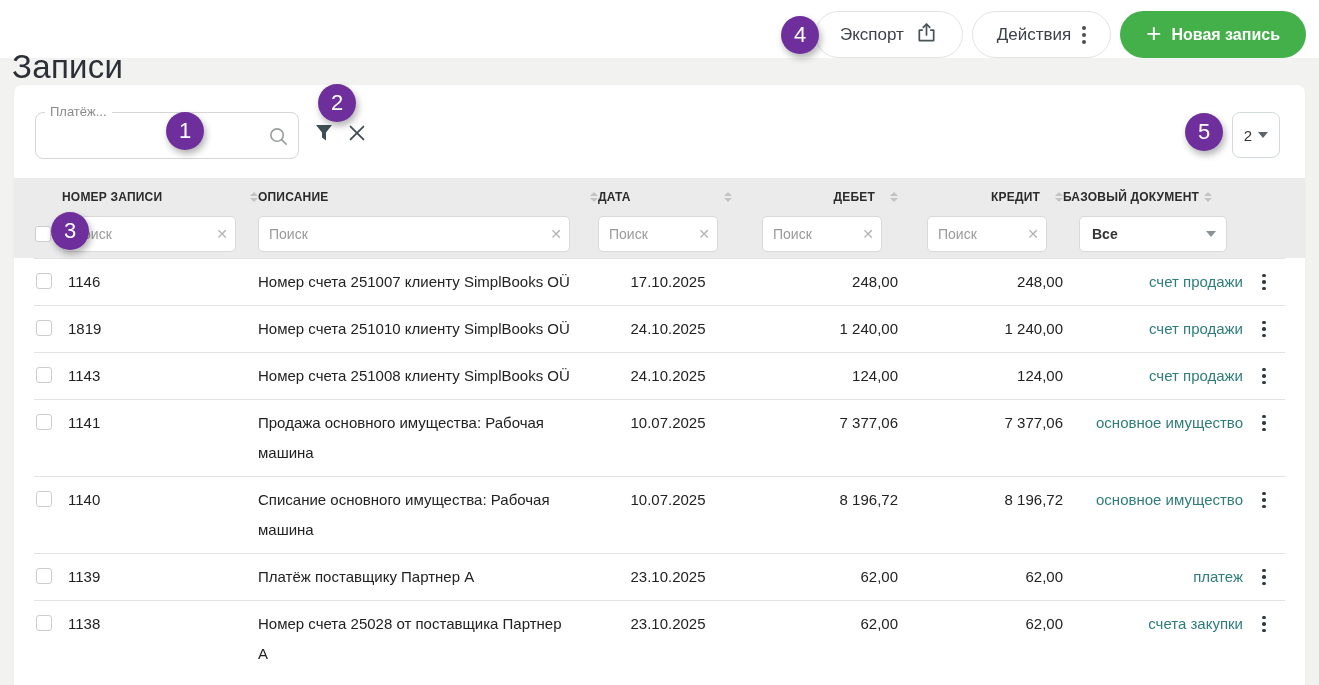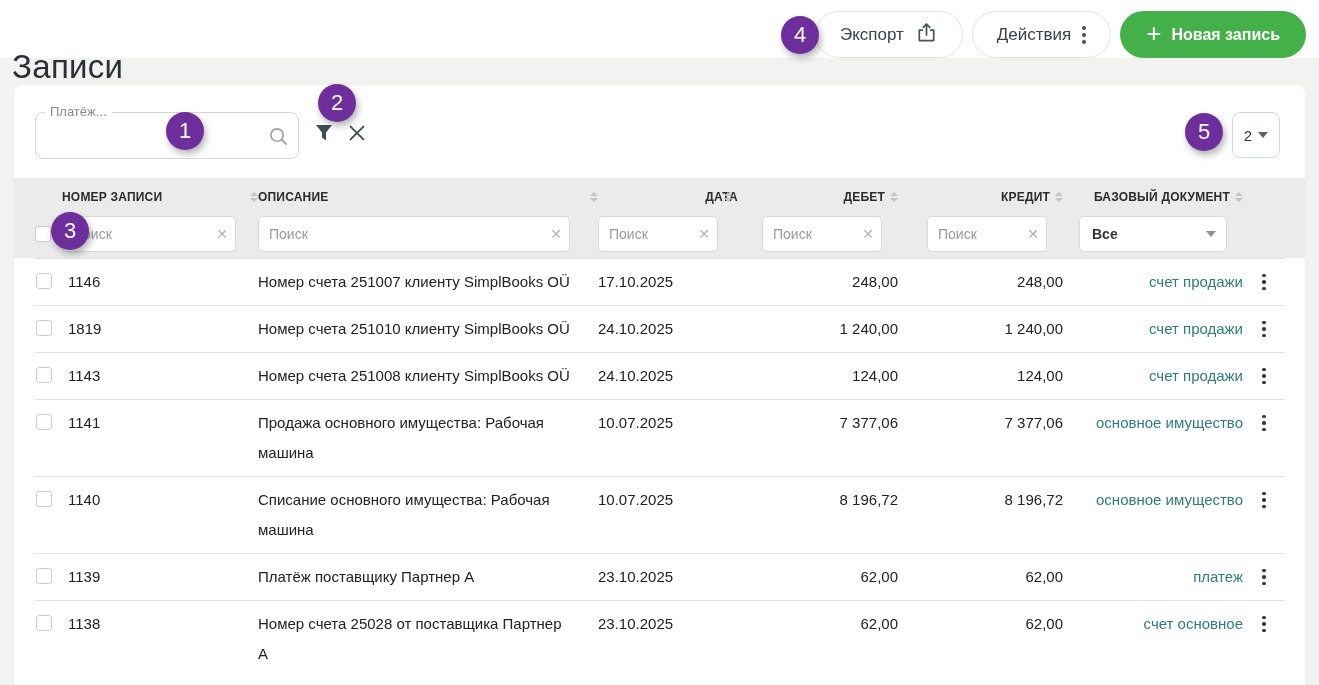--- a/index.html
+++ b/index.html
@@ -56,22 +56,22 @@
   }
   .caret-down { width:0; height:0; border-left:5px solid transparent; border-right:5px solid transparent; border-top:6px solid #5a6468; }
 
   
   table { position:absolute; left:20px; top:93px; width:1251px; border-collapse:collapse; table-layout:fixed; }
   thead th { font-weight:700; }
   .label-row th { height:38px; font-size:12px; color:#2b2b2b; letter-spacing:.2px; vertical-align:middle; }
   .filter-row th { height:42px; vertical-align:top; }
   .hwrap { display:flex; align-items:center; }
   .hw-between { justify-content:space-between; }
-  .hw-center { justify-content:flex-end; gap:5px; position:relative; }
-  .hw-right { justify-content:flex-end; gap:5px; }
+  .hw-center { justify-content:flex-start; gap:5px; position:relative; }
+  .hw-right { justify-content:flex-end; gap:15px; }
   .hw-center .sort.abs { position:absolute; right:6px; }
   .sort { display:flex; flex-direction:column; gap:2px; align-items:center; }
   .sort b { width:0; height:0; border-left:4px solid transparent; border-right:4px solid transparent; }
   .sort .up { border-bottom:4px solid #c3c3c3; }
   .sort .dn { border-top:4px solid #c3c3c3; }
 
   .finput-wrap { position:relative; height:36px; }
   .finput {
     height:36px; border:1px solid #d9d9d9; border-radius:5px; background:#fff;
     padding:0 26px 0 10px; font-size:14px; color:#333; width:100%; font-family:inherit;
@@ -90,21 +90,21 @@
 
   .cbx { width:16px; height:16px; border:1px solid #cdcdcd; border-radius:3px; background:#fff; cursor:pointer; }
   .filter-row .cbx { margin:10px 0 0 1px; }
 
   tbody td {
     border-top:1px solid #e3e3e3; vertical-align:top;
     padding:8px 0; font-size:15px; line-height:30px; color:#222;
   }
   td.c-num { padding-left:6px; }
   td.c-desc { padding-right:28px; white-space:pre-line; }
-  td.c-date { text-align:left; }
+  td.c-date { text-align:center; }
   td.c-debit, td.c-credit { text-align:right; }
   td.c-doc { text-align:right; }
   .doc-link { color:#2e7d7a; cursor:pointer; }
   td.c-menu .kebab { margin:7px auto 0; width:4px; cursor:pointer; }
   tbody .cbx { margin:6px 0 0 2px; }
 
   
   .badge {
     position:absolute; width:38px; height:38px; border-radius:50%;
     background:#6e2f9c; color:#fff; font-size:22px; font-weight:500;
@@ -412,21 +412,21 @@
 
   <tr>
     <td>
             <div class="cbx"></div>
           </td>
     <td class="c-num">1138</td>
     <td class="c-desc">Номер счета 25028 от поставщика Партнер А</td>
     <td class="c-date">23.10.2025</td>
     <td class="c-debit">62,00</td>
     <td class="c-credit">62,00</td>
-    <td class="c-doc"><span class="doc-link">счет основное</span></td>
+    <td class="c-doc"><span class="doc-link">счета закупки</span></td>
     <td class="c-menu">
             <span class="kebab small">
               <i></i>
               <i></i>
               <i></i>
             </span>
           </td>
   </tr>
 </tbody>
   </table>

